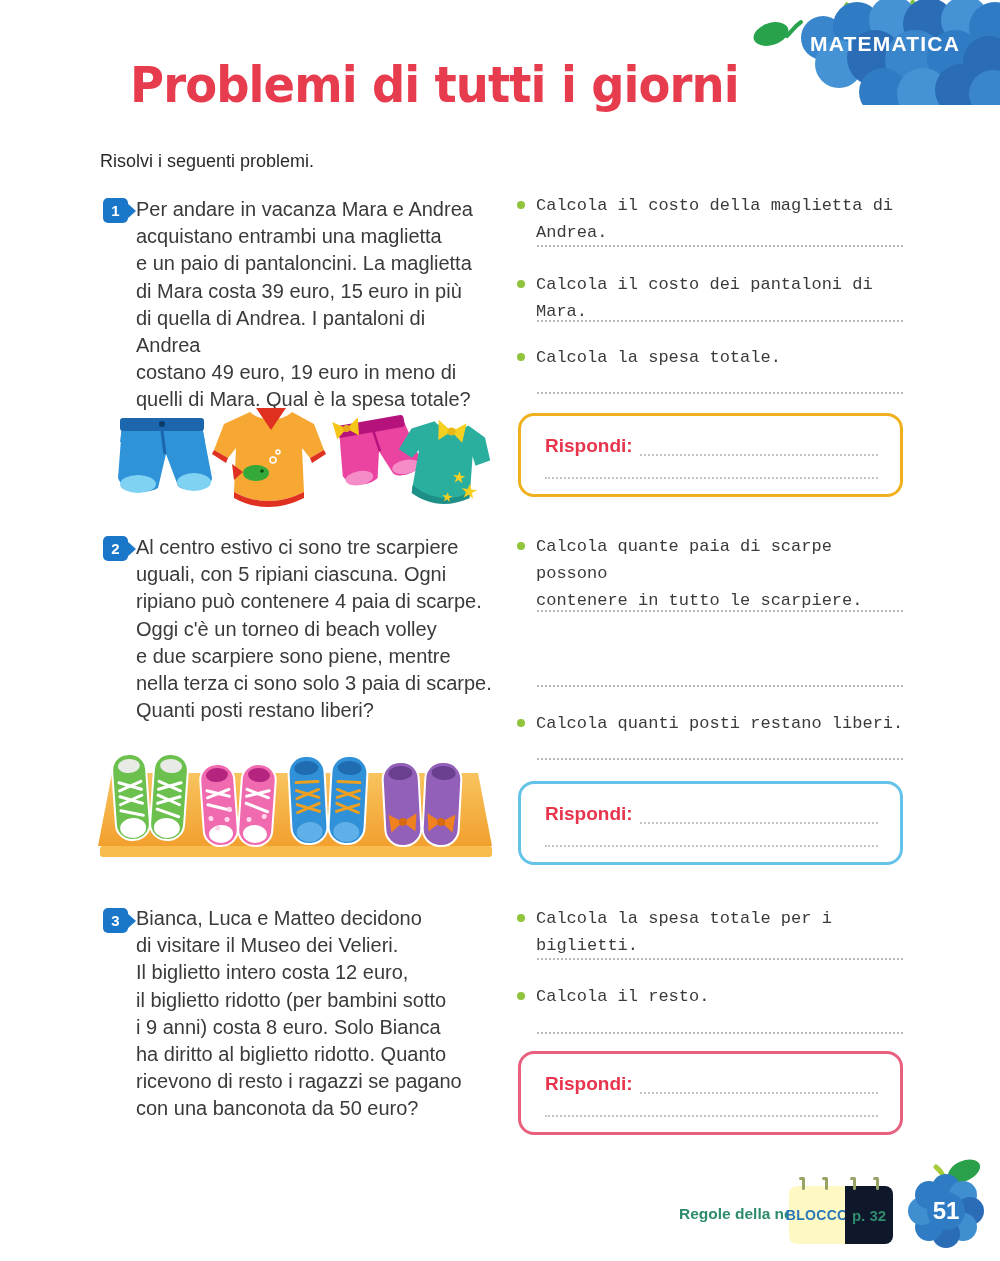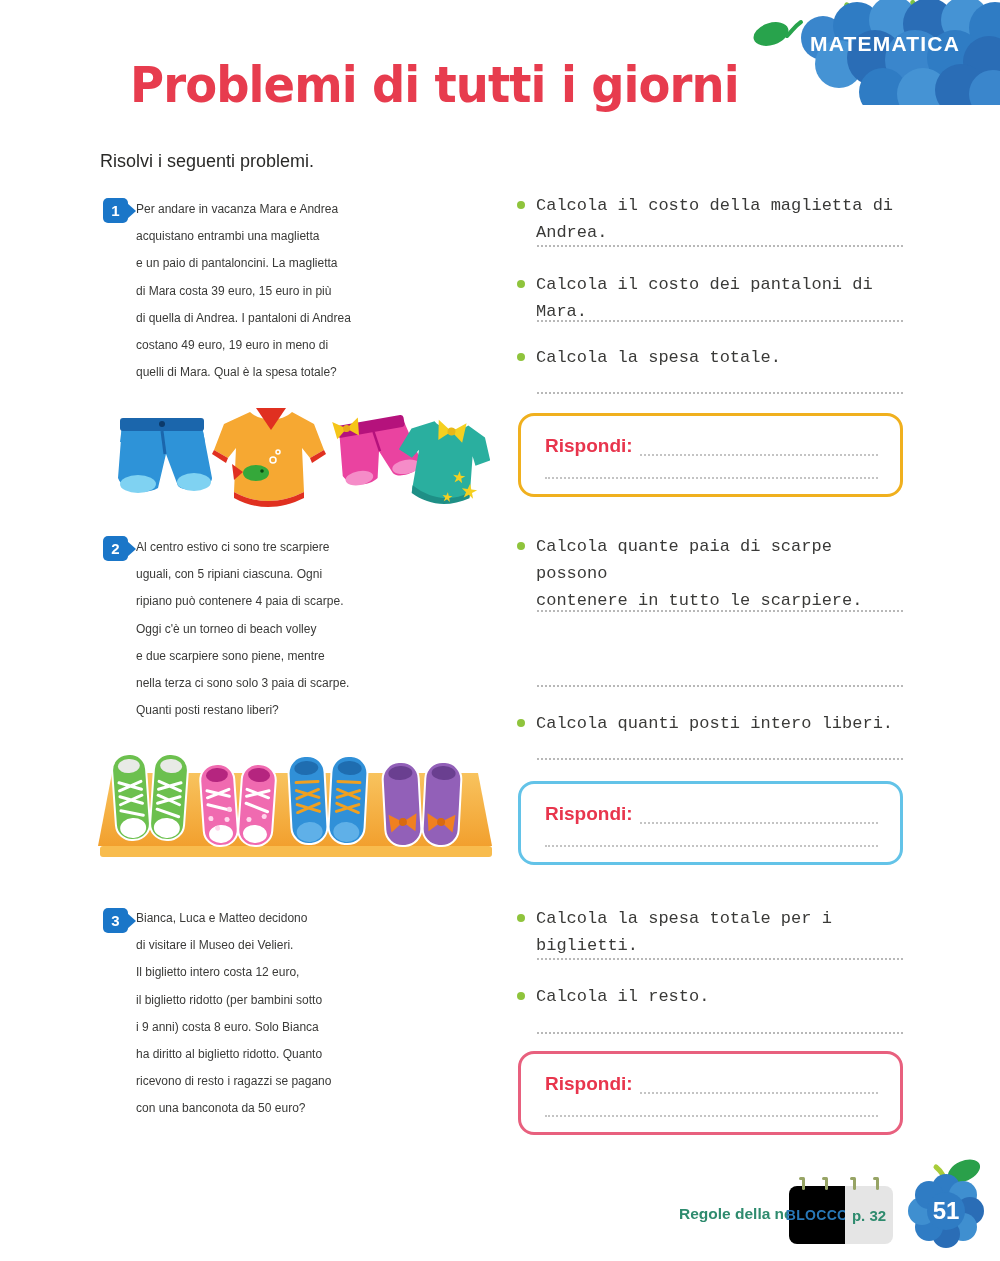--- a/index.html
+++ b/index.html
@@ -23,21 +23,21 @@
     background: #1a76c8; border-radius: 5px; color: #fff;
     font-weight: 700; font-size: 15px; display: flex; align-items: center; justify-content: center;
   }
   .prob-badge::after {
     content: ""; position: absolute; right: -8px; top: 50%; transform: translateY(-50%);
     border-left: 9px solid #1a76c8; border-top: 8px solid transparent; border-bottom: 8px solid transparent;
   }
   
   .prob-text {
     position: absolute; left: 136px; width: 356px;
-    font-size: 12px; line-height: 27.2px; color: #3a3a38; white-space: pre-line;
+    font-size: 20px; line-height: 27.2px; color: #3a3a38; white-space: pre-line;
   }
   
   .task { position: absolute; left: 517px; width: 388px; font-size: 17px; line-height: 27px; color: #3a3a38; display: flex; font-family: Liberation Mono, monospace; }
   .bullet { flex: 0 0 auto; width: 8px; height: 8px; border-radius: 50%; background: #8fc43c; margin: 9px 11px 0 0; }
   .task-label { white-space: pre-line; }
   .dotline { position: absolute; left: 537px; width: 366px; height: 0; border-bottom: 2px dotted #b8b8b8; }
   
   .answer-box { position: absolute; left: 518px; width: 385px; height: 84px; border-radius: 16px; background: #fff; }
   .box-1 { border: 3px solid #f0b01e; }
   .box-2 { border: 3px solid #63c3e8; }
@@ -45,22 +45,22 @@
   .answer-row { display: flex; align-items: flex-end; padding: 20px 22px 0 24px; }
   .rispondi { color: #e8354d; font-weight: 700; font-size: 19px; line-height: 20px; }
   .inline-dots { flex: 1; border-bottom: 2px dotted #c4c4c4; margin-left: 7px; height: 16px; }
   .box-dots { margin: 21px 22px 0 24px; border-bottom: 2px dotted #c4c4c4; height: 0; }
   
   .clothes-svg { position: absolute; left: 112px; top: 396px; width: 378px; height: 118px; }
   .shoes-svg { position: absolute; left: 98px; top: 746px; width: 396px; height: 114px; }
   
   .footer-text { position: absolute; left: 679px; top: 1205px; font-size: 15.5px; font-weight: 700; color: #2e8b6e; }
   .notepad { position: absolute; left: 789px; top: 1186px; width: 104px; height: 58px; display: flex; }
-  .pad-dark { width: 56px; background: #000000; border-radius: 8px 0 0 8px; display: flex; align-items: center; justify-content: center; }
-  .pad-light { width: 67px; background: #e5e5e5; border-radius: 0 8px 8px 0; display: flex; align-items: center; justify-content: center; }
+  .pad-dark { width: 56px; background: #fef9c3; border-radius: 8px 0 0 8px; display: flex; align-items: center; justify-content: center; }
+  .pad-light { width: 67px; background: #0f172a; border-radius: 0 8px 8px 0; display: flex; align-items: center; justify-content: center; }
   .blocco { color: #2878b8; font-weight: 700; font-size: 14px; letter-spacing: 0.3px; }
   .pageref { color: #2e8b6e; font-weight: 700; font-size: 15px; }
   .hook { position: absolute; top: -9px; width: 3px; height: 13px; background: #97a465; border-radius: 2px; }
   .hook::after { content:""; position:absolute; top:0; left:-3px; width:5px; height:3px; background:#97a465; border-radius:2px; }
   .berry-page-svg { position: absolute; left: 902px; top: 1154px; width: 92px; height: 104px; }
 </style>
 </head>
 <body>
 
 <div class="page">
@@ -269,21 +269,21 @@
 
   <div class="task" style="top:533px;">
     <span class="bullet"></span>
     <span class="task-label">Calcola quante paia di scarpe possono
 contenere in tutto le scarpiere.</span>
   </div>
   <div class="dotline" style="top:610px;"></div>
   <div class="dotline" style="top:685px;"></div>
   <div class="task" style="top:710px;">
     <span class="bullet"></span>
-    <span class="task-label">Calcola quanti posti intero liberi.</span>
+    <span class="task-label">Calcola quanti posti restano liberi.</span>
   </div>
   <div class="dotline" style="top:758px;"></div>
 
   <div class="answer-box box-2" style="top:781px;">
     <div class="answer-row">
       <span class="rispondi">Rispondi:</span>
       <span class="inline-dots"></span>
     </div>
     <div class="box-dots"></div>
   </div>

